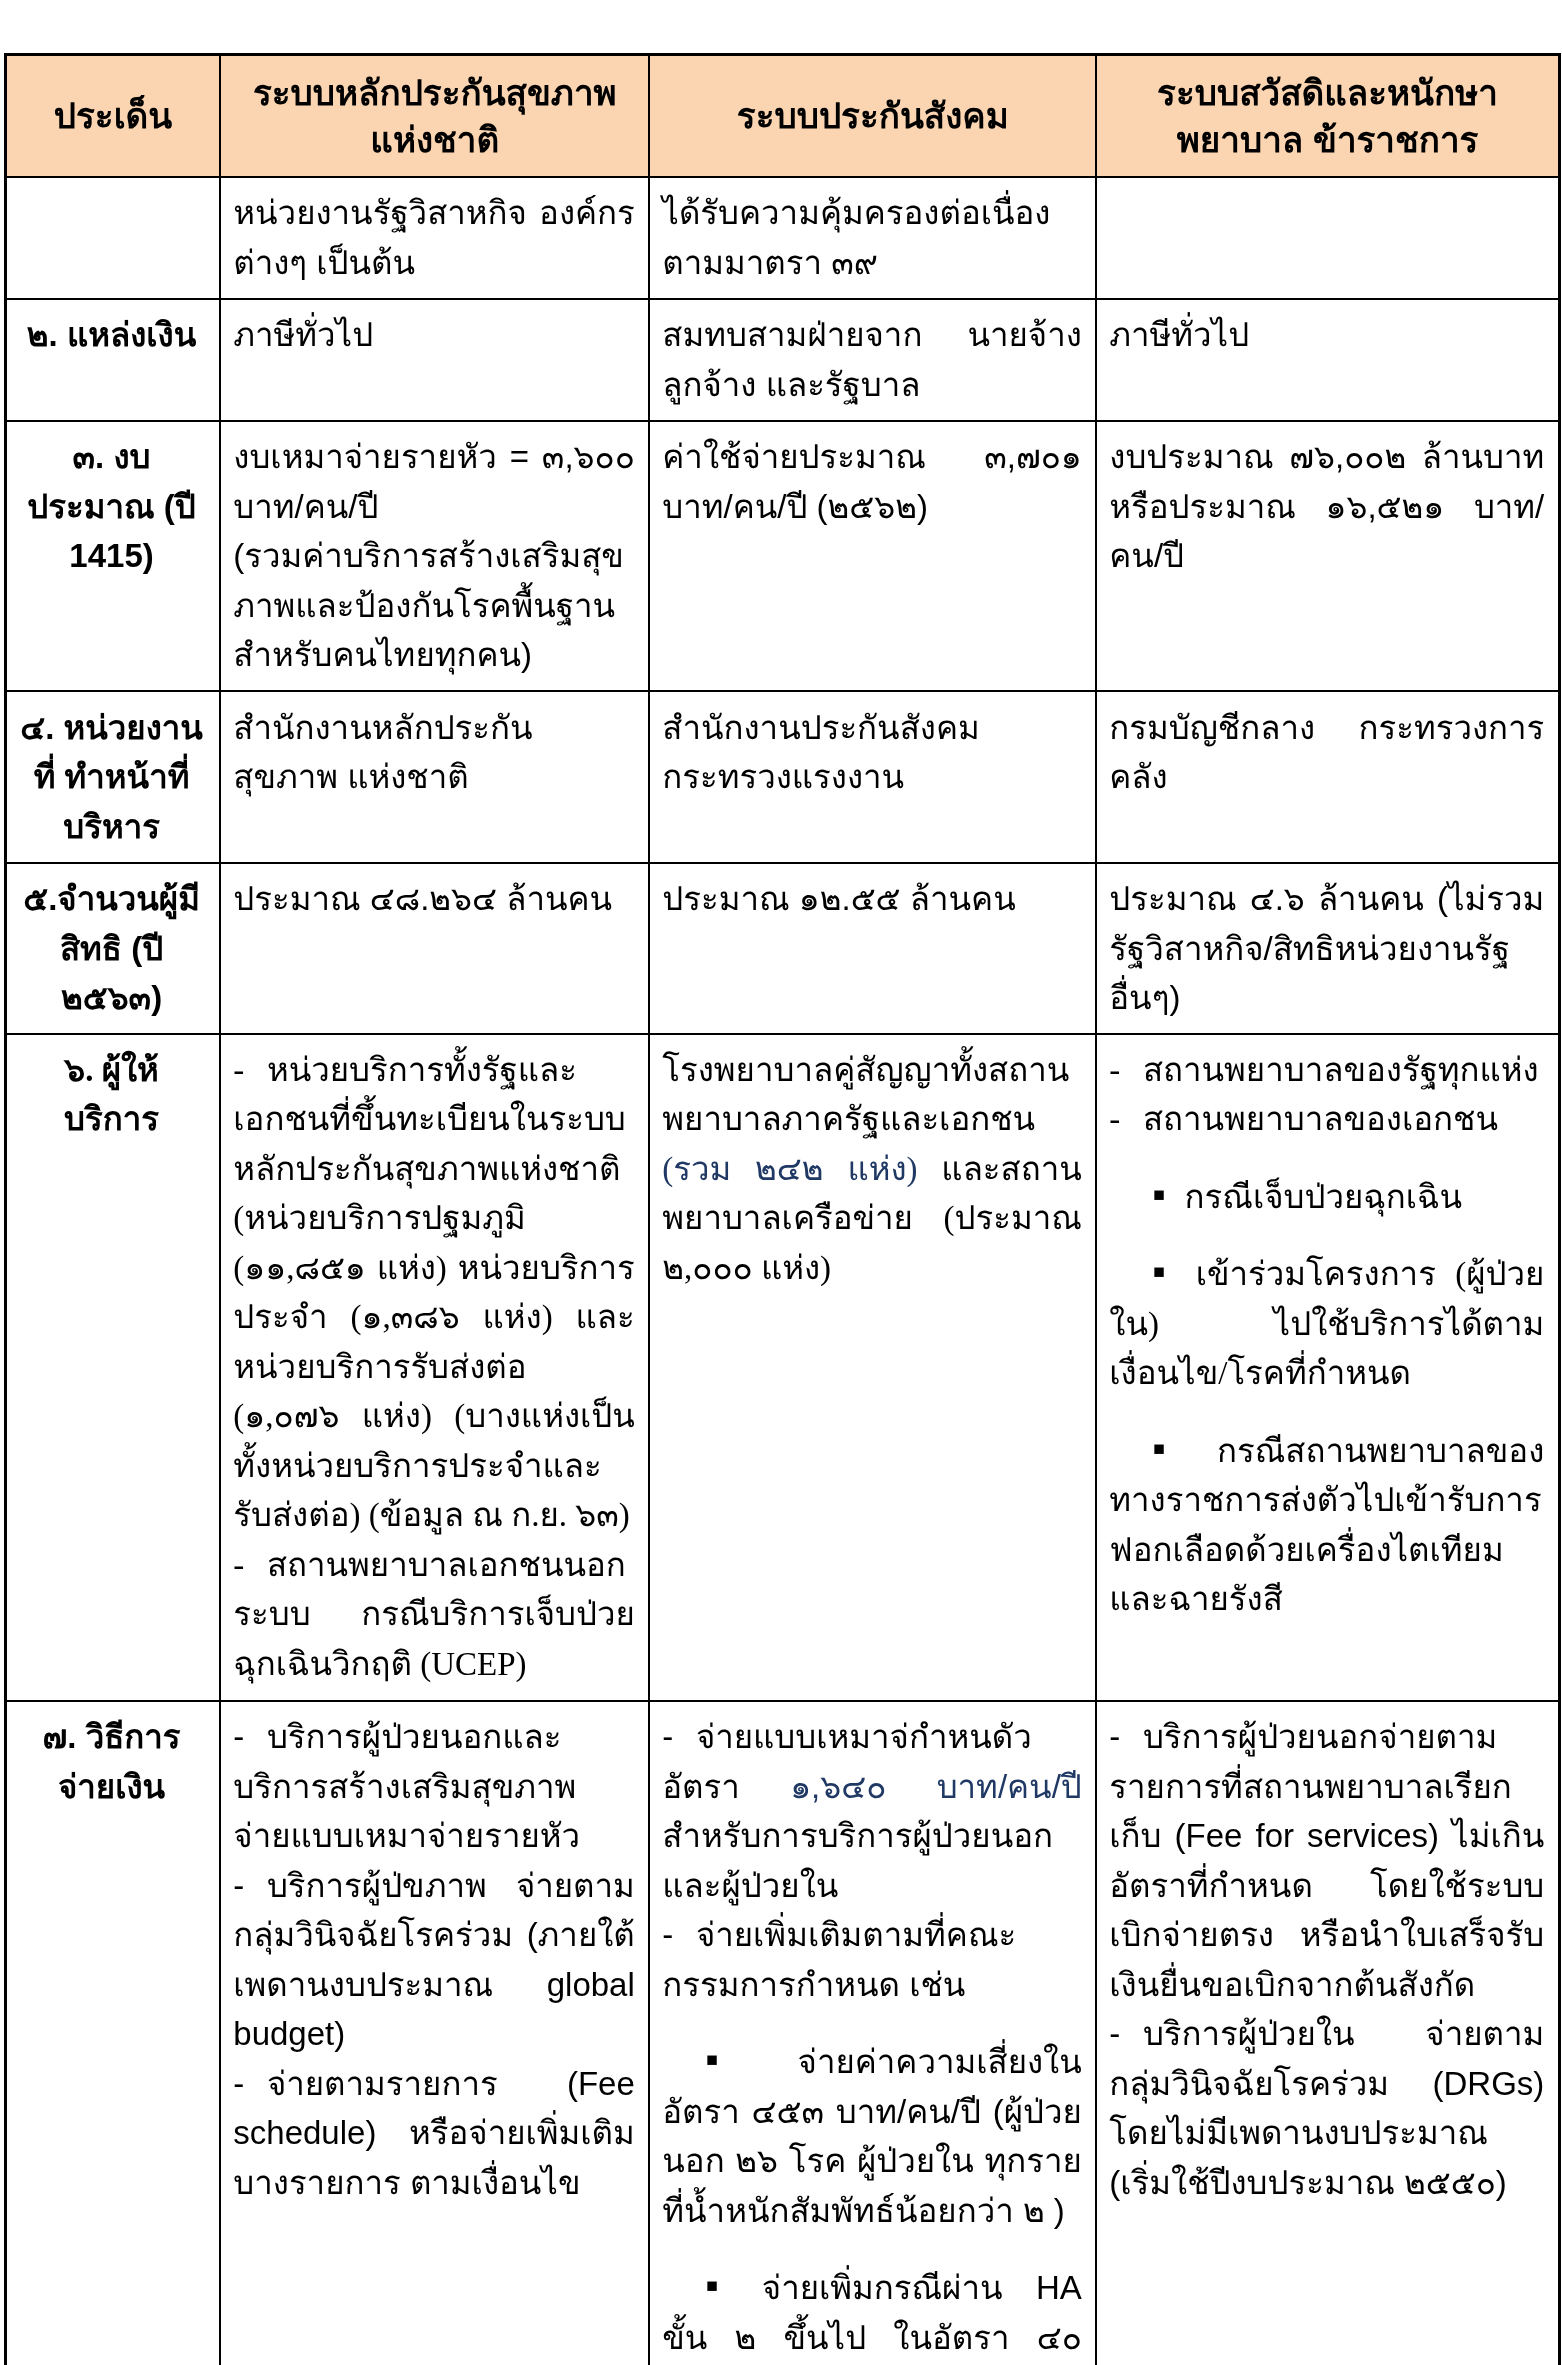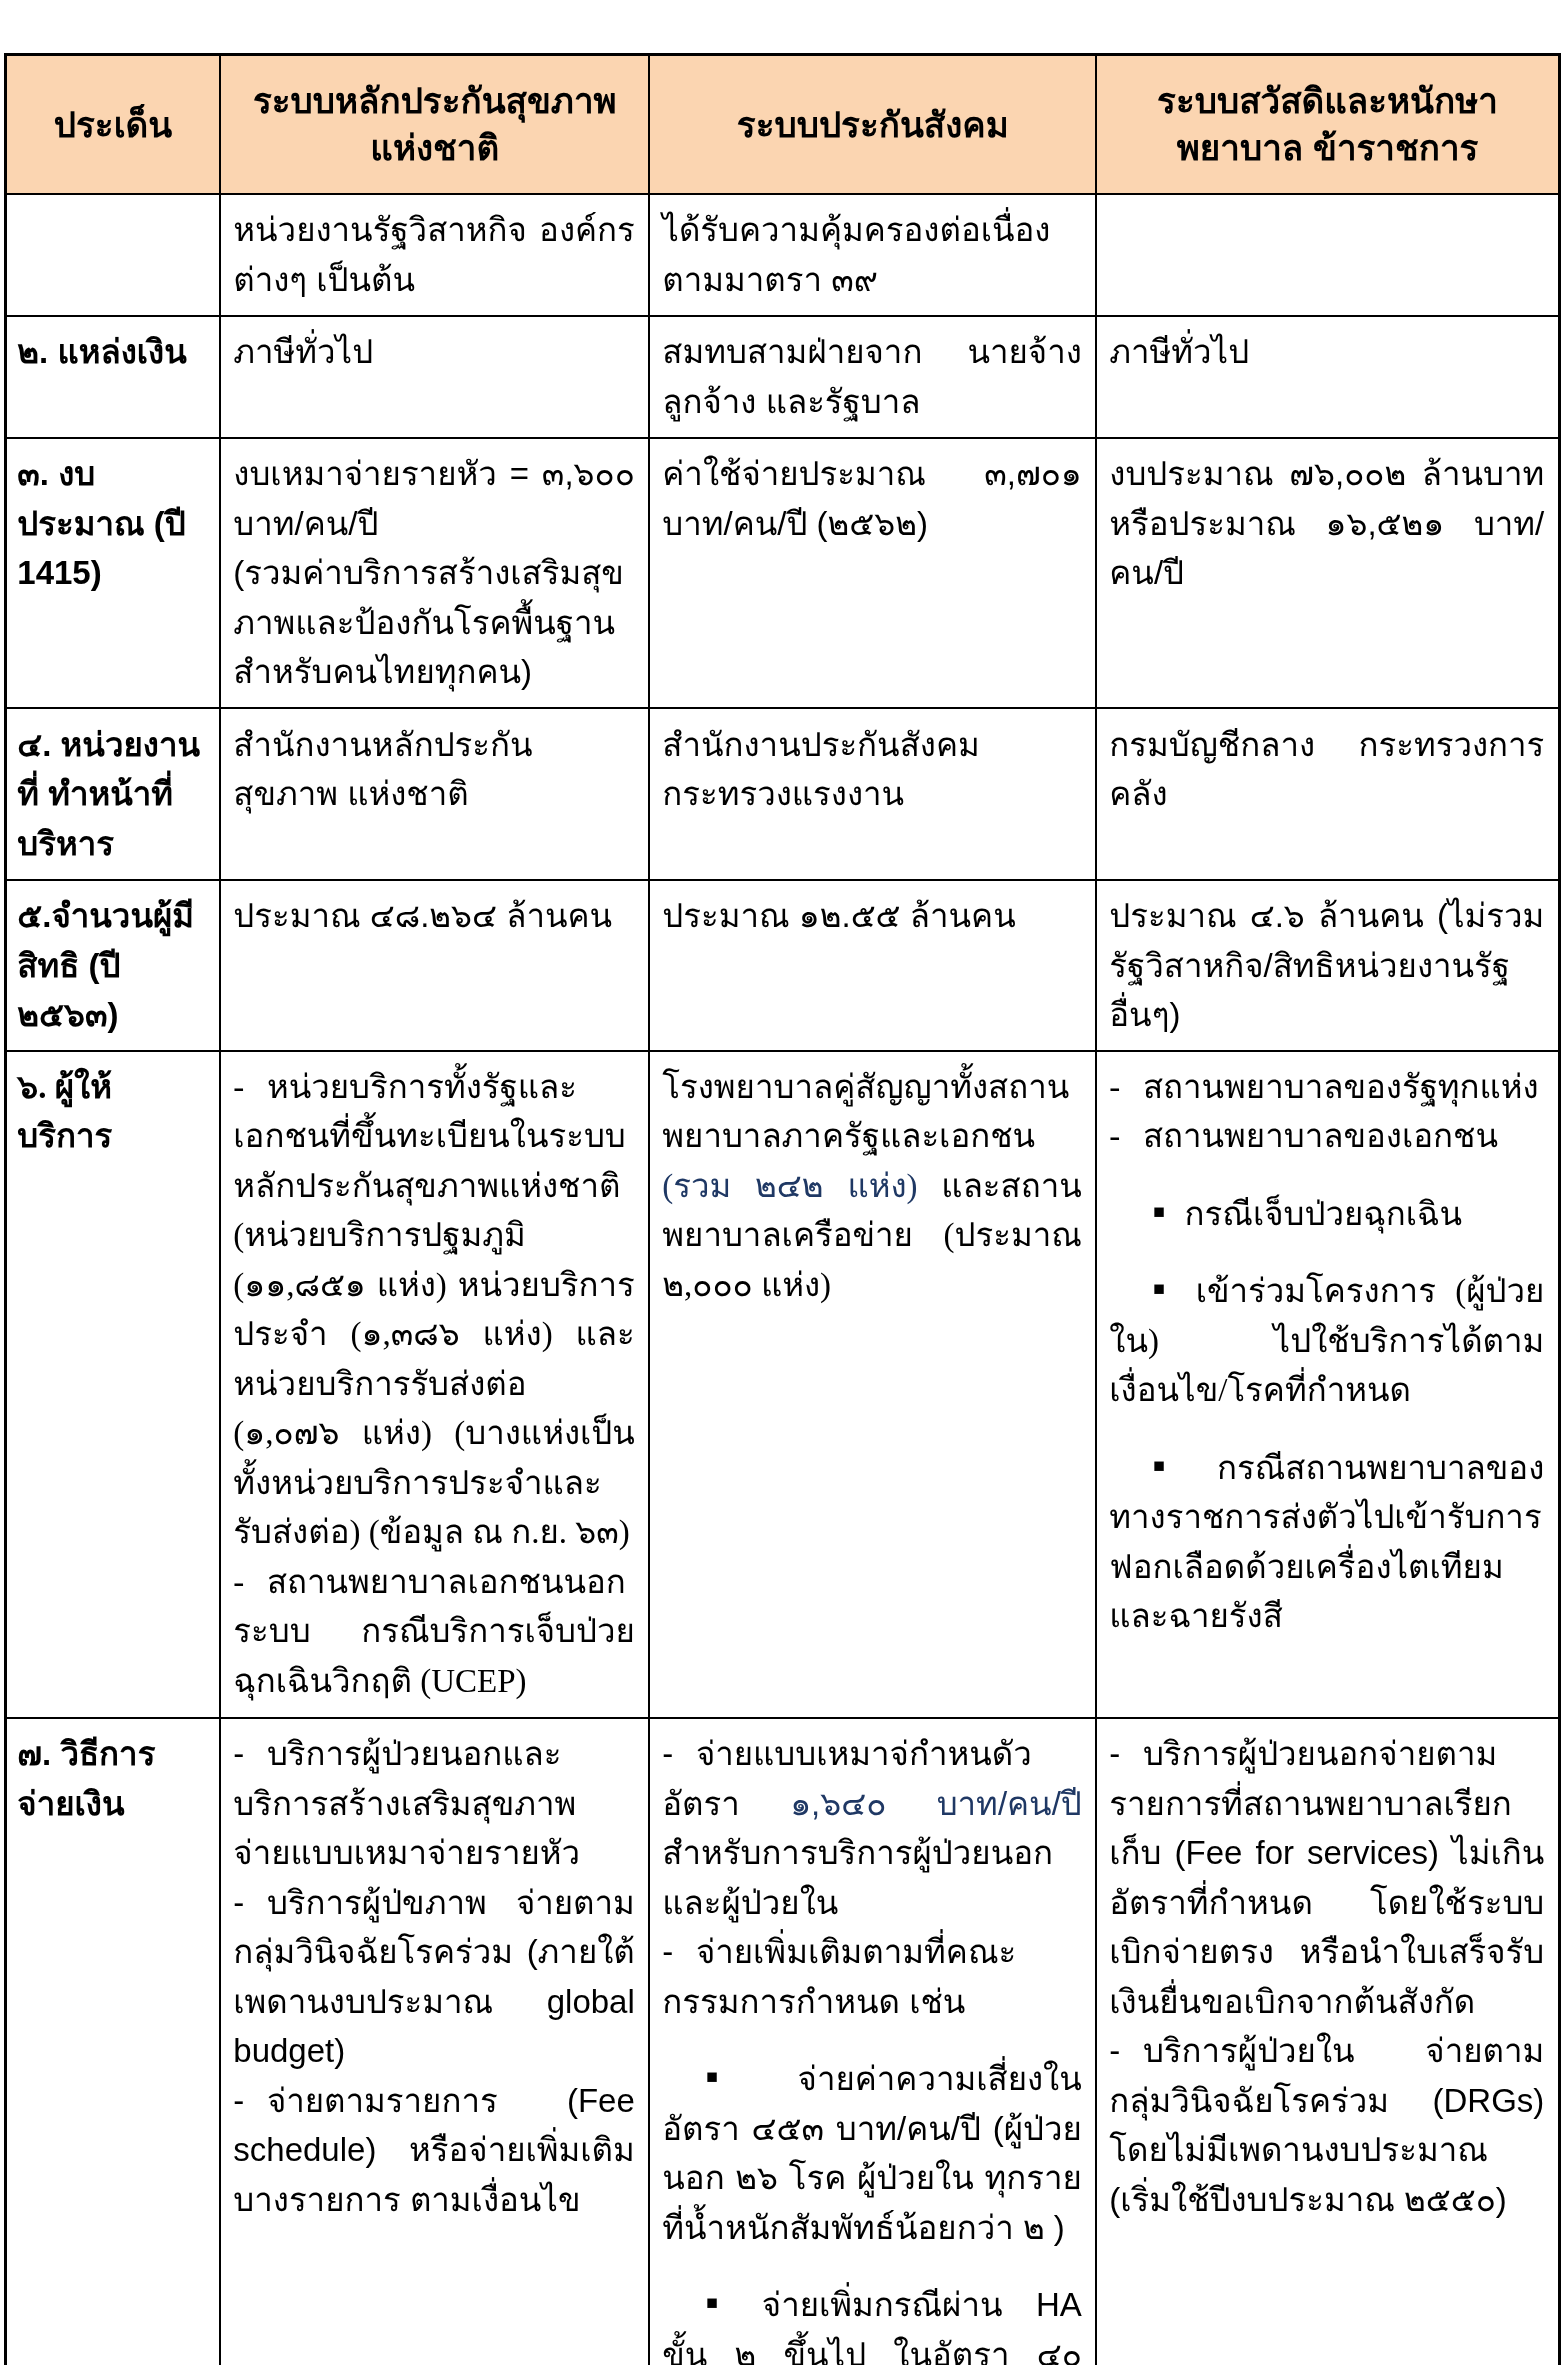--- a/index.html
+++ b/index.html
@@ -22,35 +22,35 @@
     position:absolute;top:53px;left:3.8px;
     width:1554px;
     border-collapse:collapse;table-layout:fixed;
     border:3px solid #000;
   }
   col.c0{width:215px}
   col.c1{width:429px}
   col.c2{width:447px}
   col.c3{width:463px}
   th,td{border:2.3px solid #000;}
-  thead tr{height:139px;}
+  thead tr{height:122px;}
   th{
     background:var(--header-bg);
     font-weight:bold;font-size:35px;line-height:1.35;
     text-align:center;vertical-align:middle;
     padding:6px 13.5px;
   }
   td{
     vertical-align:top;
     font-size:33px;line-height:1.5;
     padding:10.5px 13.5px 10.5px 12px;
     text-align:justify;
     overflow-wrap:break-word;
   }
-  td.topic{font-weight:bold;text-align:left;padding-left:10.5px;}
+  td.topic{font-weight:bold;text-align:center;padding-left:10.5px;}
   td p{margin:0;}
   p.dash .pfx{margin-right:22.6px;}
   p.sq{text-indent:44px;margin-top:28px;}
   p.sq .pfx{
     font-size:19.5px;vertical-align:6.8px;margin-right:19.5px;
     letter-spacing:0;
   }
   .c-blue{color:var(--accent-blue);}
   
   tbody tr:nth-child(1){height:103px;}

